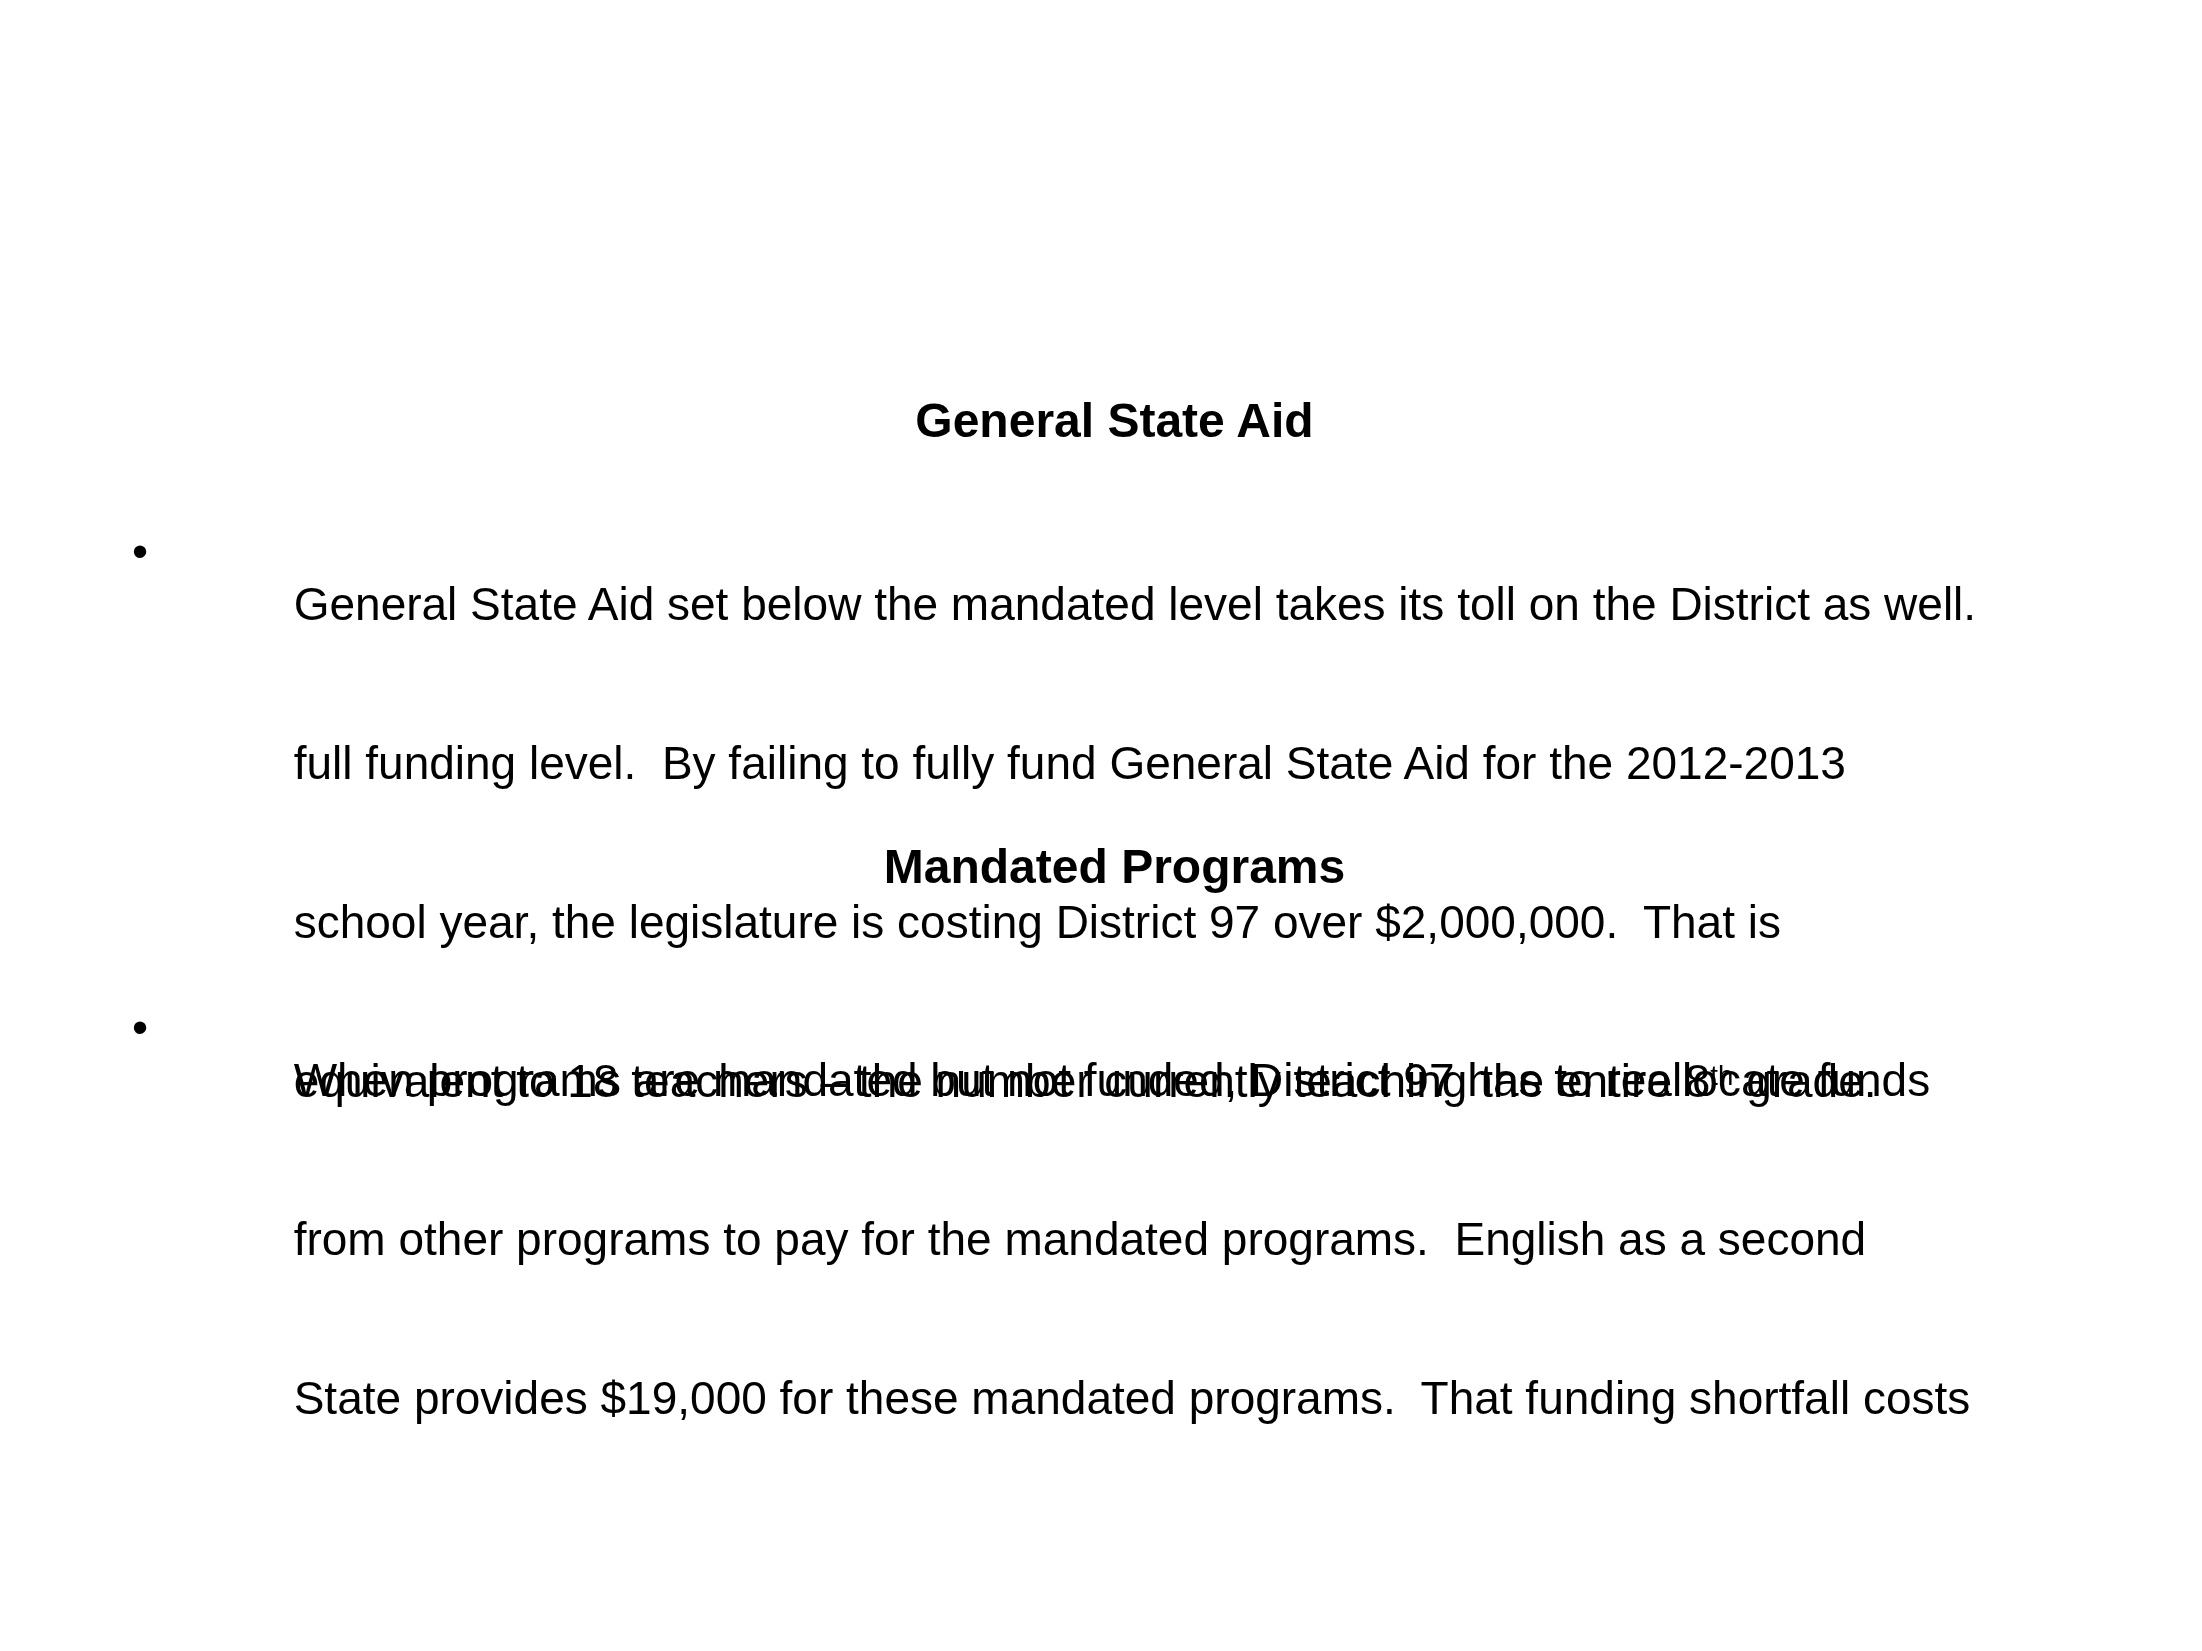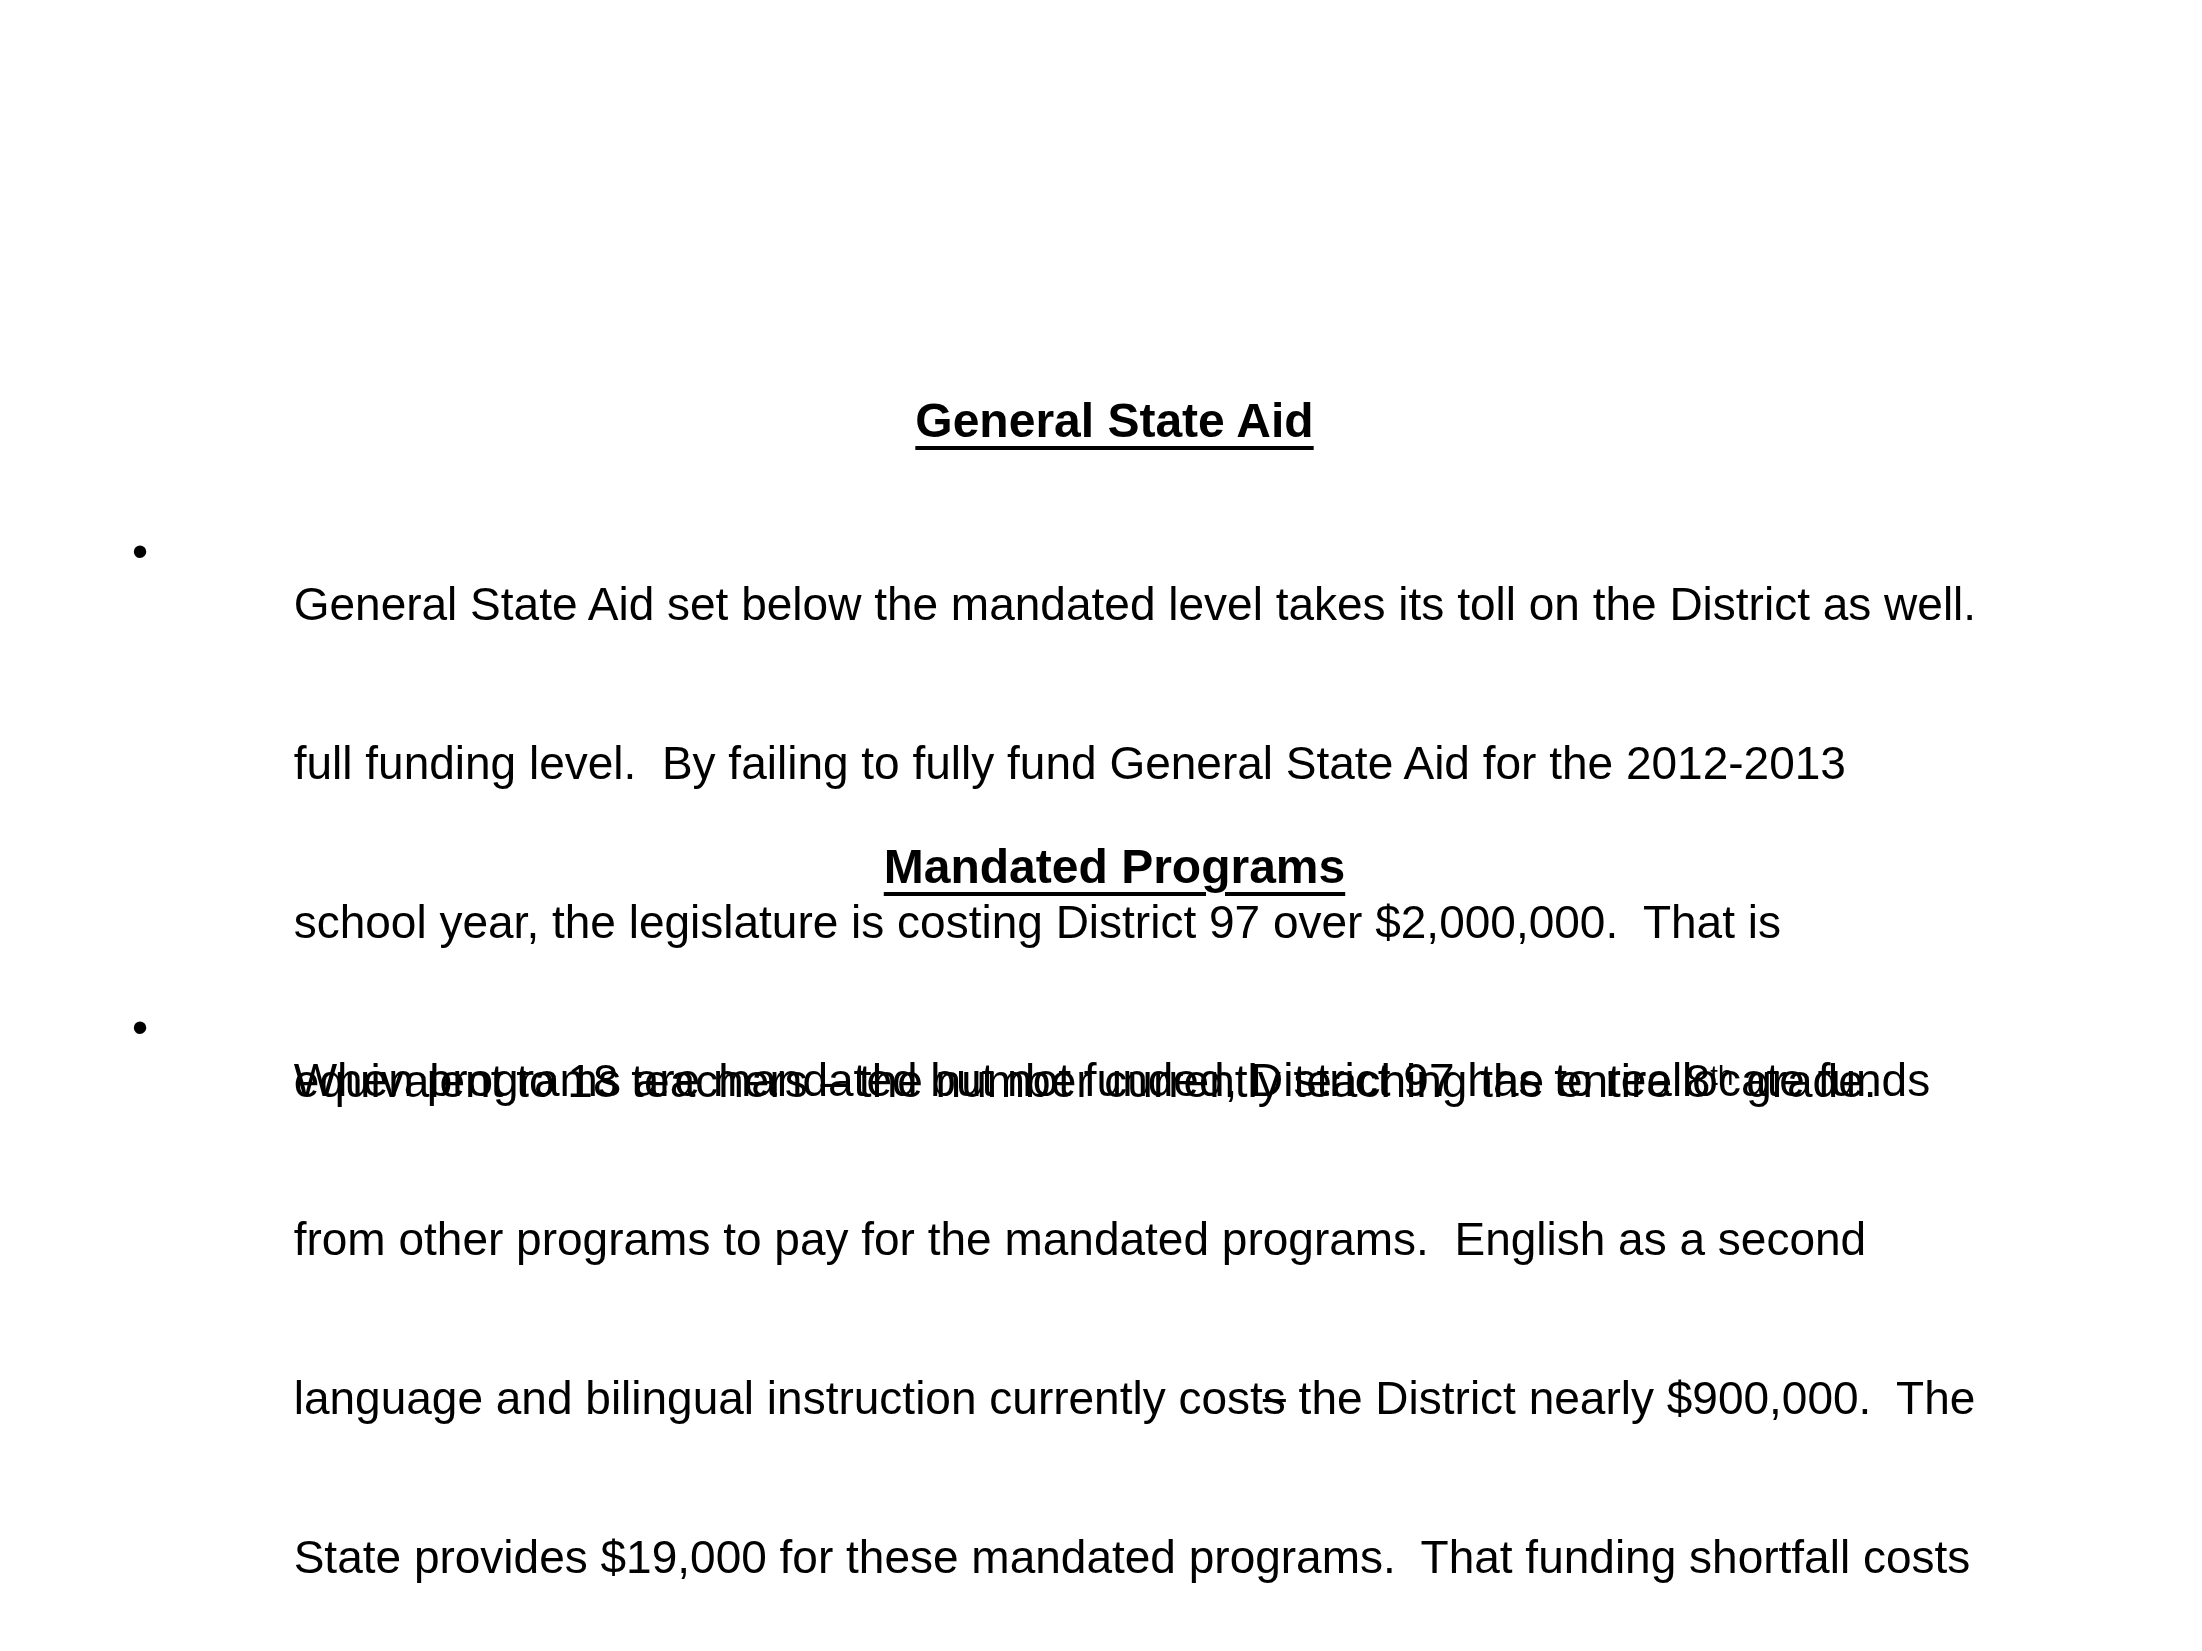--- a/index.html
+++ b/index.html
@@ -21,21 +21,20 @@
     left: 112px;
     width: 2005px;
   }
   .heading {
     text-align: center;
     font-size: 48px;
     line-height: 53px;
     font-weight: bold;
   }
   .heading .underlined {
-    text-decoration: underline;
     text-decoration-thickness: 4.3px;
     text-underline-offset: 8.6px;
   }
   .title-1 { top: 394px; }
   .title-2 { top: 840px; }
   .para-1 { top: 525px; }
   .para-2 { top: 1001px; }
   .para .line {
     position: relative;
     padding-left: 105px;
@@ -89,23 +88,20 @@
   </div>
 
   <div class="content-box para para-2">
     <div class="line">
       <span class="bullet">•</span><span>When programs are mandated but not funded, District 97 has to reallocate funds</span>
     </div>
     <div class="line">
       <span>from other programs to pay for the mandated programs.  English as a second</span>
     </div>
     <div class="line">
-      <span>language and bilingual instruction currently cost</span><span class="strike">s</span><span> the District nearly $900,000.  The</span>
-    </div>
-    <div class="line">
       <span>State provides $19,000 for these mandated programs.  That funding shortfall costs</span>
     </div>
     <div class="line">
       
     </div>
 
   </div>
 
 </div>
 

